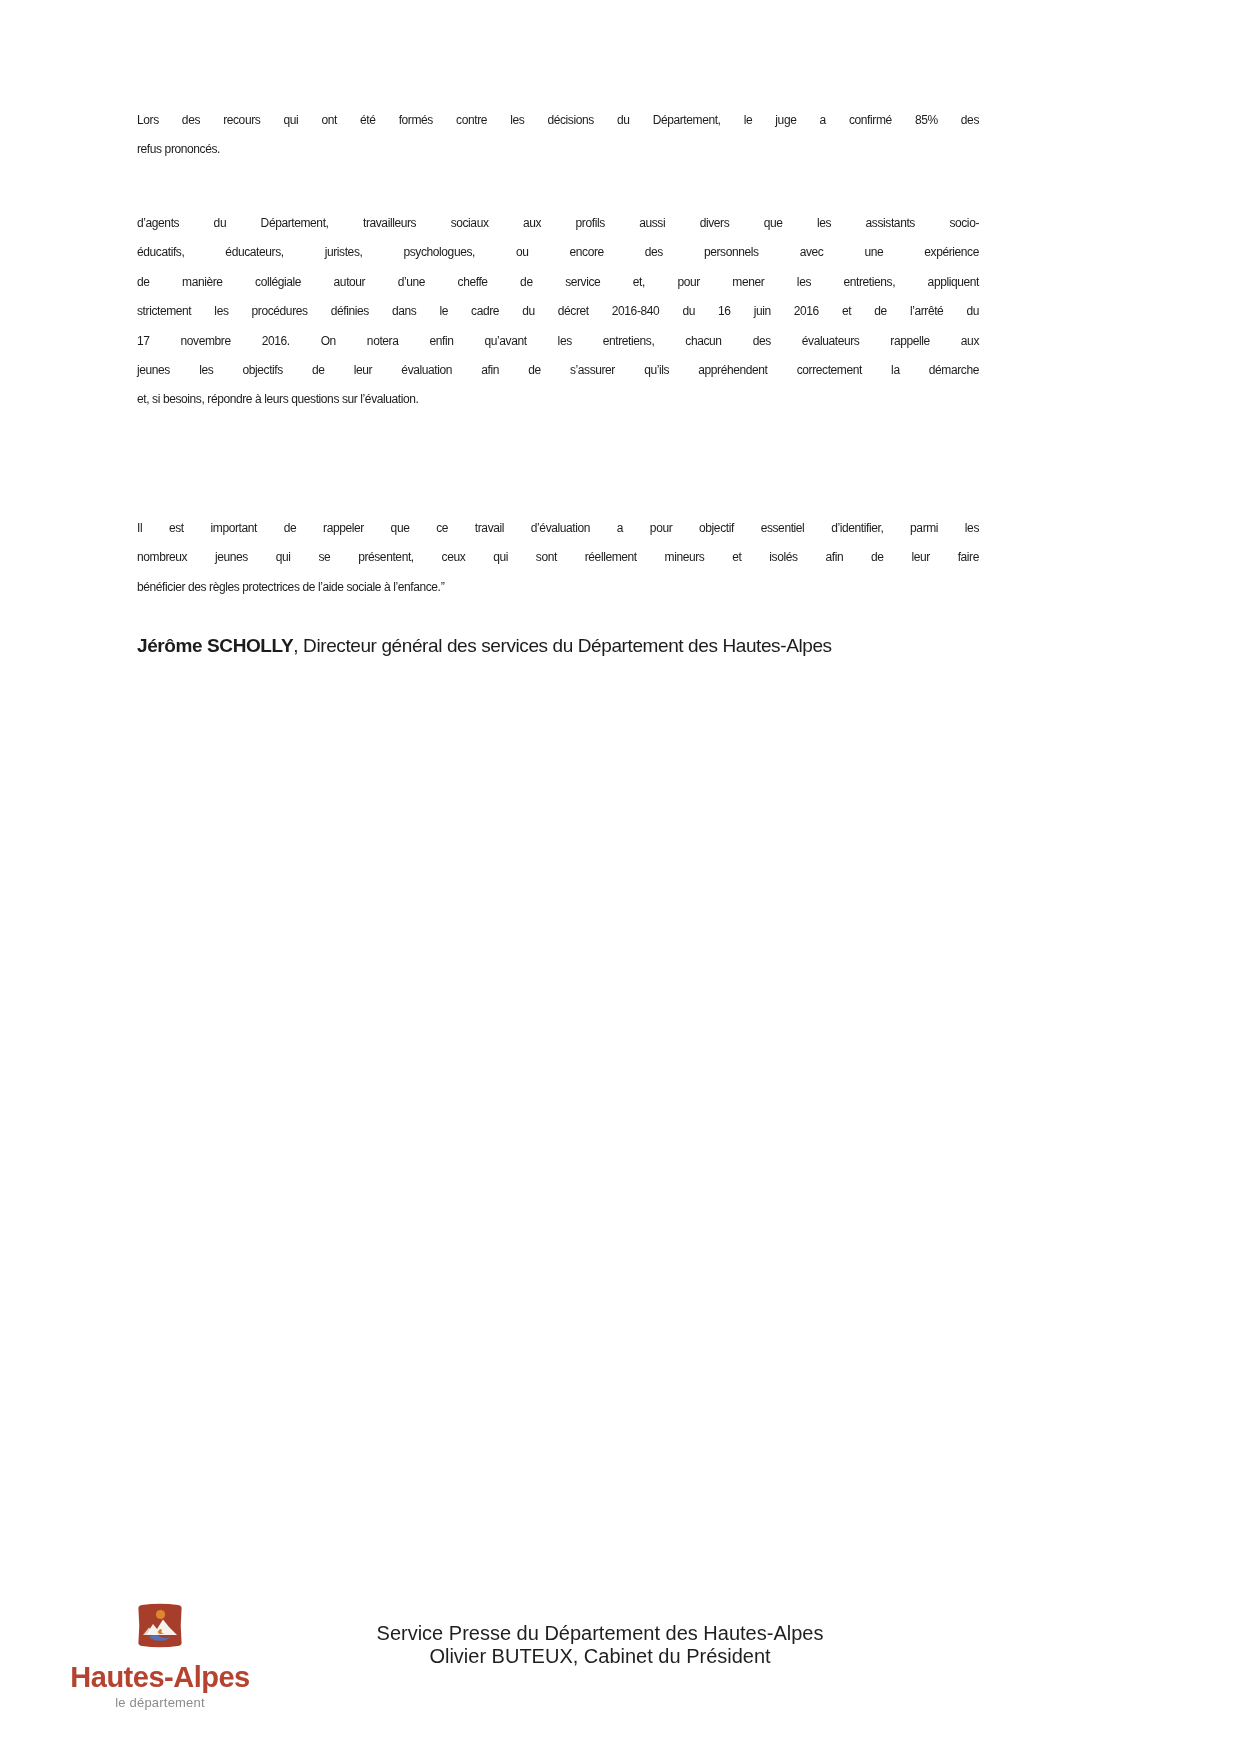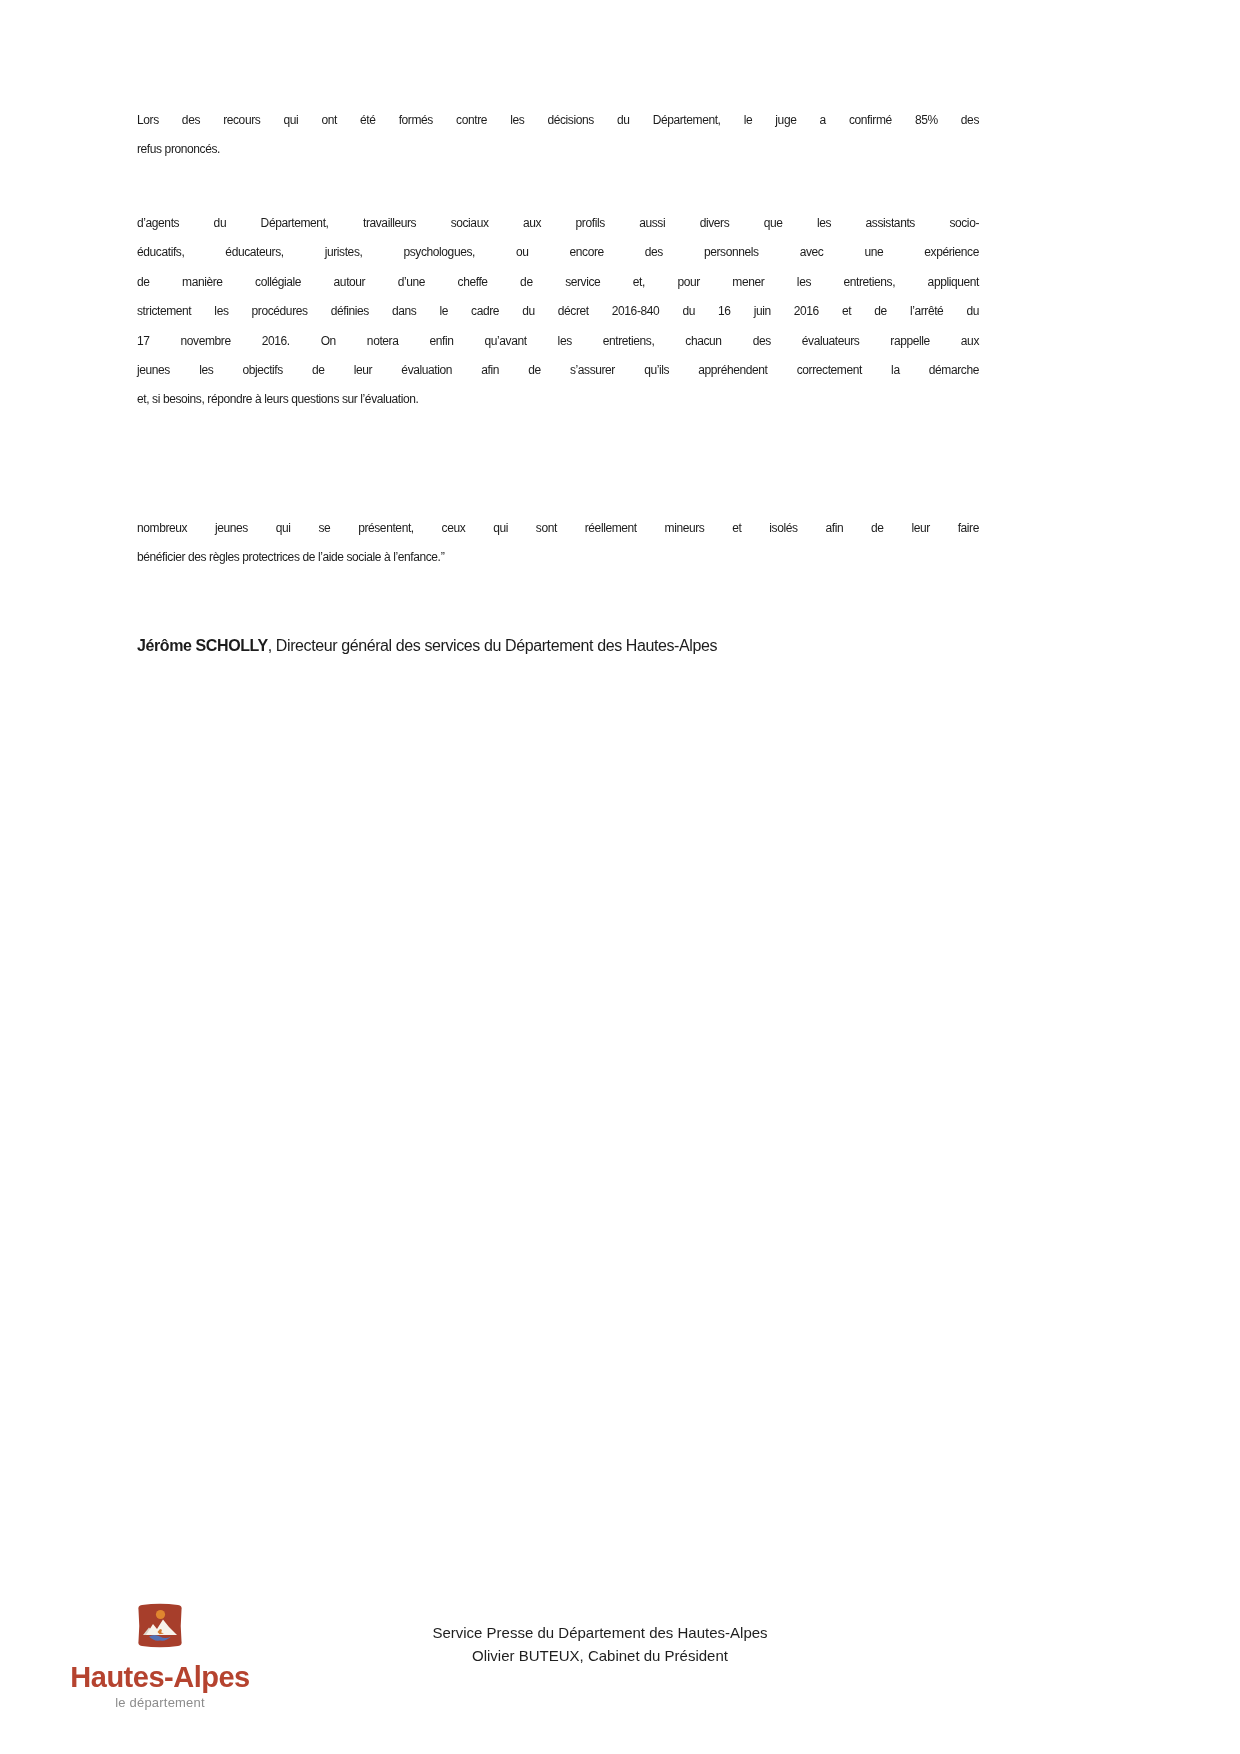--- a/index.html
+++ b/index.html
@@ -21,28 +21,28 @@
     letter-spacing: -0.4px;
     white-space: nowrap;
     text-align: justify;
     text-align-last: justify;
     color: #1c1c1c;
   }
   .line.last { text-align-last: left; }
   .sig {
     position: absolute; left: 0; width: 842px;
     height: 29.4px; line-height: 29.4px;
-    font-size: 16px; letter-spacing: -0.4px; white-space: nowrap;
+    font-size: 19px; letter-spacing: -0.4px; white-space: nowrap;
   }
   .sig .b { font-weight: 700; }
   .footer-contact {
     position: absolute;
     left: 0; top: 1622px; width: 1200px;
     text-align: center;
-    font-size: 15px;
+    font-size: 20px;
     line-height: 22.5px;
     color: #1f1f1f;
   }
   .footer-contact a {
     text-decoration: underline;
     margin-left: 8px;
   }
   .logo {
     position: absolute;
     left: 58px; top: 1602px; width: 204px;
@@ -79,20 +79,21 @@
       <div class="line">d’agents du Département, travailleurs sociaux aux profils aussi divers que les assistants socio-</div>
       <div class="line">éducatifs, éducateurs, juristes, psychologues, ou encore des personnels avec une expérience</div>
       <div class="line">de manière collégiale autour d’une cheffe de service et, pour mener les entretiens, appliquent</div>
       <div class="line">strictement les procédures définies dans le cadre du décret 2016-840 du 16 juin 2016 et de l’arrêté du</div>
       <div class="line">17 novembre 2016. On notera enfin qu’avant les entretiens, chacun des évaluateurs rappelle aux</div>
       <div class="line">jeunes les objectifs de leur évaluation afin de s’assurer qu’ils appréhendent correctement la démarche</div>
       <div class="line last">et, si besoins, répondre à leurs questions sur l’évaluation.</div>
     </div>
 
     <div class="para" style="top:514px">
+      <div class="line">Il est important de rappeler que ce travail d’évaluation a pour objectif essentiel d’identifier, parmi les</div>
       <div class="line">nombreux jeunes qui se présentent, ceux qui sont réellement mineurs et isolés afin de leur faire</div>
       <div class="line last">bénéficier des règles protectrices de l’aide sociale à l’enfance.’’</div>
     </div>
 
     <div class="sig" style="top:631px">
       <span class="b">Jérôme SCHOLLY</span><span>, Directeur général des services du Département des Hautes-Alpes</span>
     </div>
 
   </div>
 

